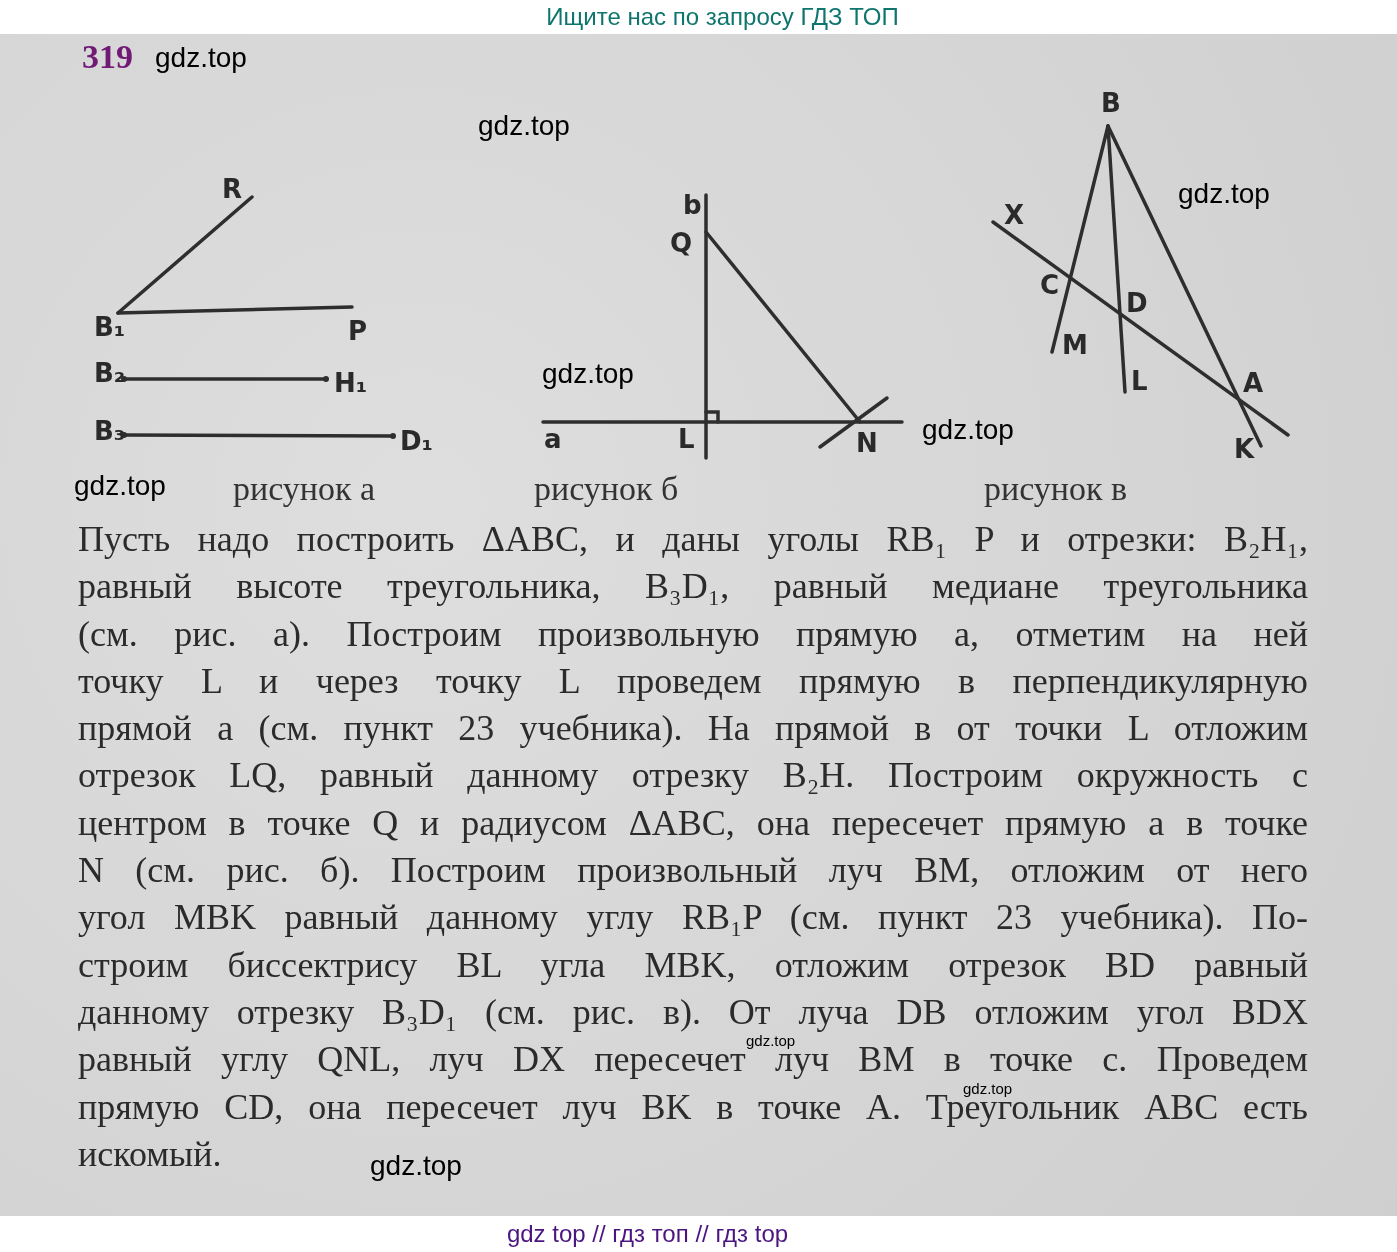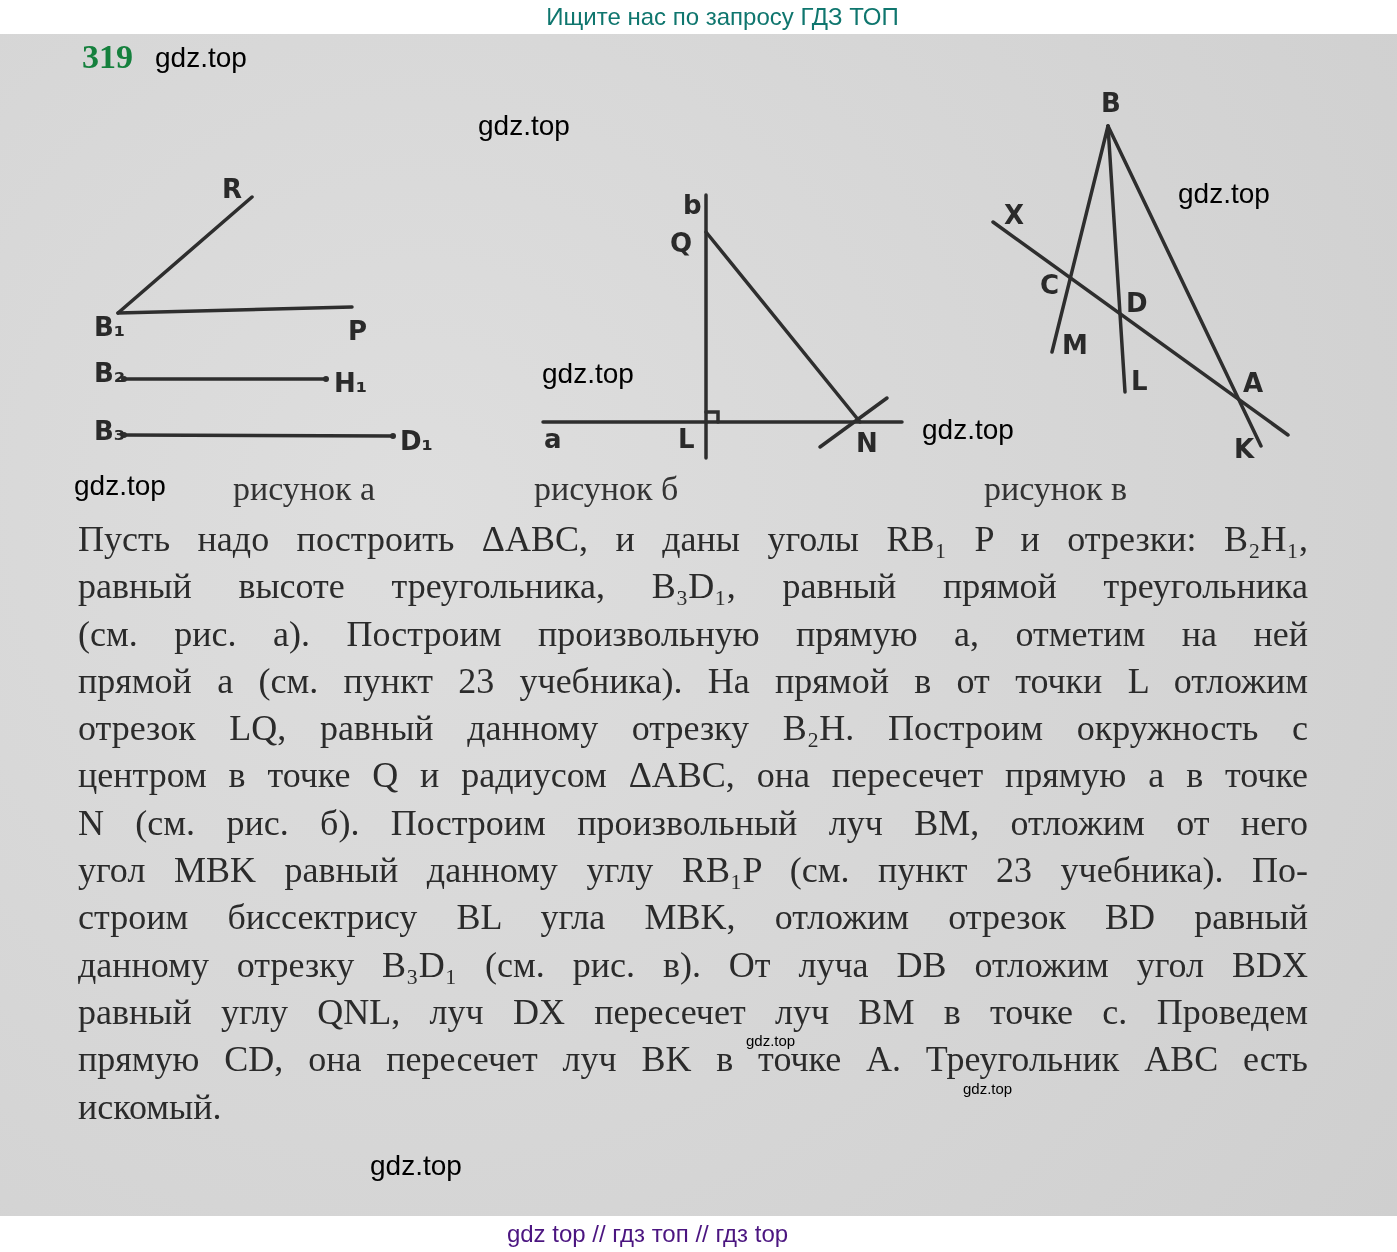--- a/index.html
+++ b/index.html
@@ -2,21 +2,21 @@
 <html><head>
 <meta charset="utf-8">
 <style>
   html, body { margin: 0; padding: 0; }
   body { width: 1397px; height: 1252px; background: #ffffff; position: relative; overflow: hidden; font-family: "Liberation Serif", serif; }
   .top-banner { position: absolute; left: 0; top: 0; width: 1397px; height: 34px; display: flex; justify-content: center; align-items: center; color: #0f766e; font-family: "Liberation Sans", sans-serif; font-size: 24px; padding-left: 24px; }
   .page { position: absolute; left: 0; top: 34px; width: 1397px; height: 1182px; background: #d9d9d9; background-image: radial-gradient(circle at 30% 40%, #dedede 0%, #d5d5d5 60%, #cfcfcf 100%); }
   .bottom-banner { position: absolute; left: 0; top: 1216px; width: 1295px; height: 36px; display: flex; justify-content: center; align-items: center; color: #4b1580; font-family: "Liberation Sans", sans-serif; font-size: 24px; }
   .wm { position: absolute; font-family: "Liberation Sans", sans-serif; color: #000; font-size: 28px; }
   .wm.small { font-size: 15px; }
-  .problem-no { position: absolute; left: 82px; top: 38px; font-size: 34px; font-weight: bold; color: #15803d; }
+  .problem-no { position: absolute; left: 82px; top: 38px; font-size: 34px; font-weight: bold; color: #701a75; }
   .fig-caption { position: absolute; font-size: 34px; color: #333; }
   svg.fig { position: absolute; left: 0; top: 0; }
   .text { position: absolute; left: 78px; top: 516px; width: 1230px; font-size: 36px; line-height: 47.3px; color: #2b2b2b; text-align: justify; }
   .text .line { display: block; text-align-last: justify; white-space: nowrap; }
   .text .line.last { text-align-last: left; }
   .lbl { font-family: "DejaVu Sans", sans-serif; font-weight: bold; fill: #2a2a2a; font-size: 26px; }
 </style>
 </head>
 <body>
 
@@ -81,22 +81,23 @@
   <text class="lbl" x="1243" y="392">A</text>
   <text class="lbl" x="1234" y="458">K</text>
 </svg>
 
 <div class="fig-caption" style="left:233px; top:470px;">рисунок а</div>
 <div class="fig-caption" style="left:534px; top:470px;">рисунок б</div>
 <div class="fig-caption" style="left:984px; top:470px;">рисунок в</div>
 
 <div class="text">
   <span class="line">Пусть надо построить ΔABC, и даны уголы RB₁ P и отрезки: B₂H₁,</span>
-  <span class="line">равный высоте треугольника, B₃D₁, равный прямой треугольника</span>
+  <span class="line">равный высоте треугольника, B₃D₁, равный медиане треугольника</span>
   <span class="line">(см. рис. а). Построим произвольную прямую a, отметим на ней</span>
+  <span class="line">точку L и через точку L проведем прямую в перпендикулярную</span>
   <span class="line">прямой a (см. пункт 23 учебника). На прямой в от точки L отложим</span>
   <span class="line">отрезок LQ, равный данному отрезку B₂H. Построим окружность с</span>
   <span class="line">центром в точке Q и радиусом ΔABC, она пересечет прямую a в точке</span>
   <span class="line">N (см. рис. б). Построим произвольный луч BM, отложим от него</span>
   <span class="line">угол MBK равный данному углу RB₁P (см. пункт 23 учебника). По-</span>
   <span class="line">строим биссектрису BL угла MBK, отложим отрезок BD равный</span>
   <span class="line">данному отрезку B₃D₁ (см. рис. в). От луча DB отложим угол BDX</span>
   <span class="line">равный углу QNL, луч DX пересечет луч BM в точке c. Проведем</span>
   <span class="line">прямую CD, она пересечет луч BK в точке A. Треугольник ABC есть</span>
   <span class="line last">искомый.</span>

